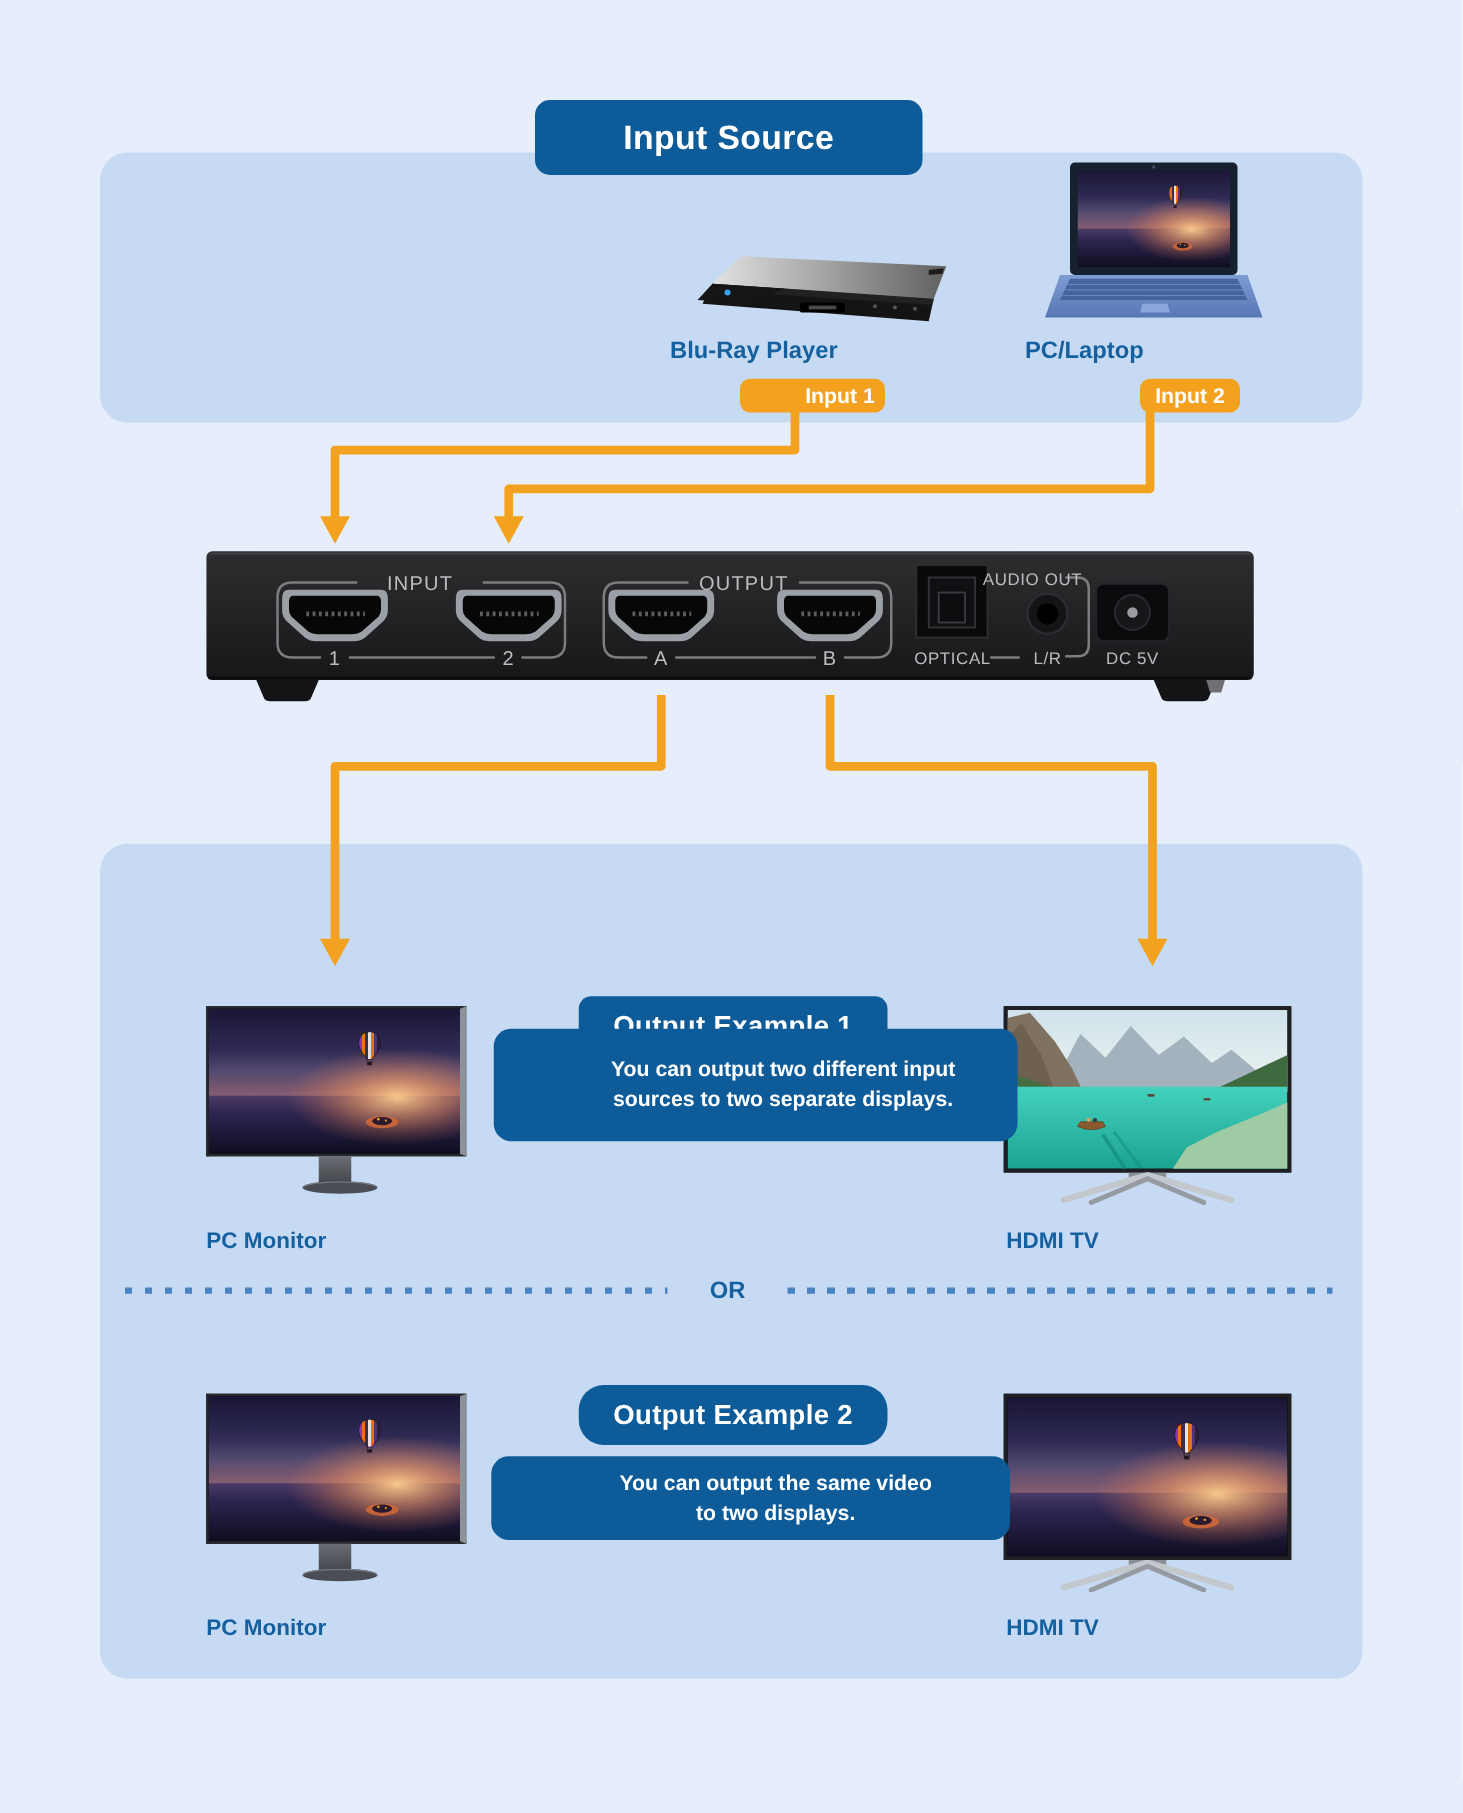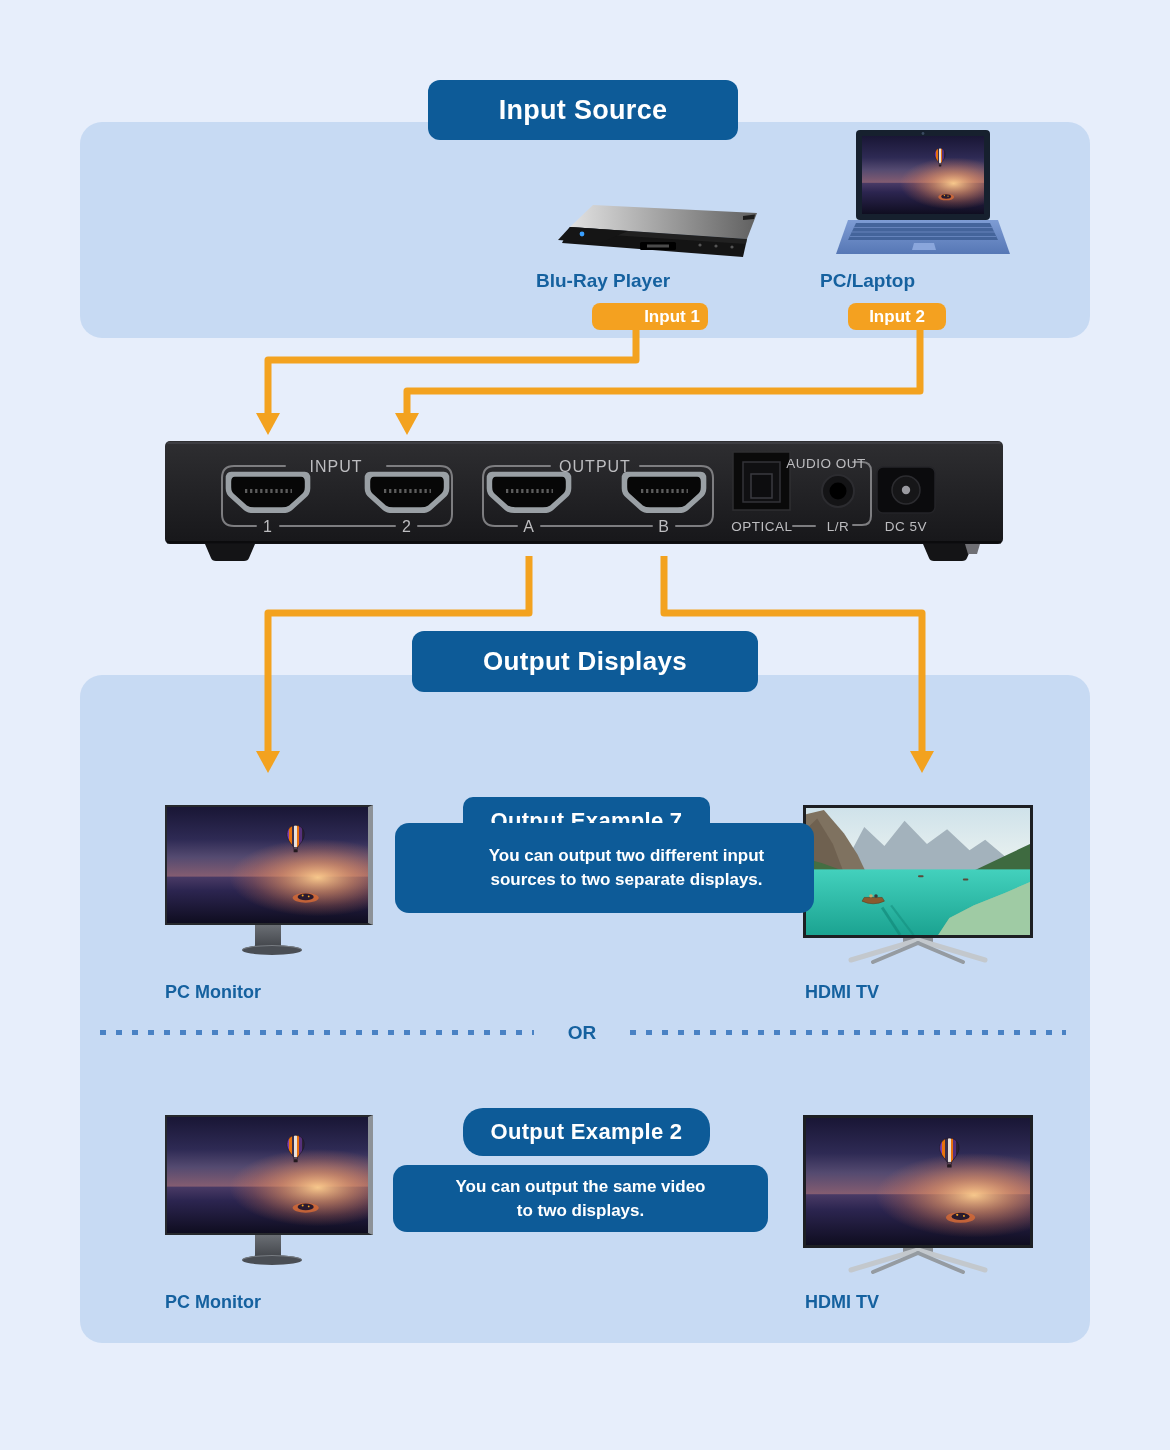--- a/index.html
+++ b/index.html
@@ -162,21 +162,20 @@
           <circle cx="2.5" cy="-4.8" r="1.6" fill="#3a3a3a"></circle>
         </g>
       </g>
     </defs>
   </svg>
 
   <div class="panel" style="left:80px; top:122px; width:1010px; height:216px;"></div>
   <div class="panel" style="left:80px; top:675px; width:1010px; height:668px;"></div>
 
   <div class="badge-main" style="left:428px; top:80px; width:310px; height:60px; font-size:27px;">Input Source</div>
-  <div class="badge-main" style="left:412px; top:631px; width:346px; height:61px; font-size:26px;">Output Displays</div>
 
 
   <svg class="abs" style="left:545px; top:196px; z-index:4;" width="220" height="66" viewBox="0 0 220 66">
     <path d="M25,31 L48,9 L212,17 L202,43 Z" fill="url(#brayTop)"></path>
     <path d="M25,31 L202,43 L198,61 L17,47 Z" fill="#141414"></path>
     <path d="M25,31 L202,43 L201,48 L21,36 Z" fill="#2a2a2a" opacity="0.6"></path>
     <path d="M25,31 L83,35 L55,47 L13,44 Z" fill="#151515"></path>
     <circle cx="37" cy="38" r="2.4" fill="#3aa0ff"></circle>
     <rect x="95" y="46" width="36" height="8" rx="1.5" fill="#000"></rect>
     <rect x="102" y="48.5" width="22" height="3" fill="#4a4a4a"></rect>
@@ -196,21 +195,21 @@
     <path d="M26,95 L160,95 L168,112 L18,112 Z" fill="#3f5f96" opacity="0.9"></path>
     <line x1="24" y1="99.5" x2="163" y2="99.5" stroke="#6e8cc4" stroke-width="0.8"></line>
     <line x1="22" y1="104" x2="165" y2="104" stroke="#6e8cc4" stroke-width="0.8"></line>
     <line x1="20" y1="108.5" x2="166" y2="108.5" stroke="#6e8cc4" stroke-width="0.8"></line>
     <path d="M84,115 L104,115 L106,122 L82,122 Z" fill="#8aa6dc"></path>
   </svg>
 
   <div class="src-label" style="left:536px; top:270px; width:200px;">Blu-Ray Player</div>
   <div class="src-label" style="left:820px; top:270px; width:200px;">PC/Laptop</div>
   <div class="pill" style="left:592px; top:303px; width:72px; height:27px;padding-left:44px;">Input 1</div>
-  <div class="pill" style="left:848px; top:303px; width:98px; height:27px;">Input 2</div>
+  <div class="pill" style="left:912px; top:303px; width:80px; height:27px;">Input 2</div>
 
   <svg class="abs" style="left:165px; top:438px; z-index:4;" width="840" height="130" viewBox="0 0 840 130" font-family="Liberation Sans, sans-serif">
     <rect x="0" y="3" width="838" height="103" rx="5" fill="url(#devGrad)"></rect>
     <rect x="2" y="4" width="834" height="2" rx="1" fill="#45454a" opacity="0.7"></rect>
     <rect x="2" y="103" width="834" height="2.5" fill="#0b0b0d"></rect>
     <path d="M40,106 L90,106 L84,120 Q83,123 79,123 L51,123 Q47,123 46,120 Z" fill="#141416"></path>
     <path d="M758,106 L808,106 L802,120 Q801,123 797,123 L769,123 Q765,123 764,120 Z" fill="#141416"></path>
     <path d="M800,106 L815,106 L812,116 L803,116 Z" fill="#6f6f74"></path>
 
     <g stroke="#7d7d80" stroke-width="2" fill="none" stroke-linecap="round">
@@ -268,21 +267,21 @@
       <path d="M664,556 L664,613 L922,613 L922,754"></path>
     </g>
     <g fill="#f3a21f">
       <polygon points="268,435 256,413 280,413"></polygon>
       <polygon points="407,435 395,413 419,413"></polygon>
       <polygon points="268,773 256,751 280,751"></polygon>
       <polygon points="922,773 910,751 934,751"></polygon>
     </g>
   </svg>
 
-  <div class="badge-main" style="left:463px; top:797px; width:247px; height:48px; font-size:22px; border-radius:10px;">Output Example 7</div>
+  <div class="badge-main" style="left:463px; top:797px; width:247px; height:48px; font-size:22px; border-radius:10px;">Output Example 1</div>
   <div class="desc-box" style="left:395px; top:823px; width:375px; height:90px;padding-left:44px;">
     <span>You can output two different input</span>
     <span>sources to two separate displays.</span>
   </div>
 
   <div class="monitor-screen" style="left:165px; top:805px;">
     <svg class="scene" viewBox="0 0 200 120" preserveAspectRatio="none">
         <use href="#scene-sunset"></use>
       </svg>
   </div>
@@ -302,21 +301,21 @@
     <path d="M115,5 L70,24" stroke="#959ba1" stroke-width="4" stroke-linecap="round"></path>
     <path d="M115,5 L160,24" stroke="#959ba1" stroke-width="4" stroke-linecap="round"></path>
   </svg>
   <div class="dev-label" style="left:805px; top:982px; width:226px;">HDMI TV</div>
 
   <div class="dash-line" style="left:100px; width:434px;"></div>
   <div class="dash-line" style="left:630px; width:436px;"></div>
   <div class="or-label">OR</div>
 
   <div class="badge-main" style="left:463px; top:1108px; width:247px; height:48px; font-size:22px; border-radius:20px;">Output Example 2</div>
-  <div class="desc-box" style="left:393px; top:1165px; width:375px; height:67px;">
+  <div class="desc-box" style="left:393px; top:1165px; width:375px; height:67px;padding-left:40px;">
     <span>You can output the same video</span>
     <span>to two displays.</span>
   </div>
 
   <div class="monitor-screen" style="left:165px; top:1115px;">
     <svg class="scene" viewBox="0 0 200 120" preserveAspectRatio="none">
         <use href="#scene-sunset"></use>
       </svg>
   </div>
   <div class="monitor-neck" style="left:255px; top:1235px;"></div>

